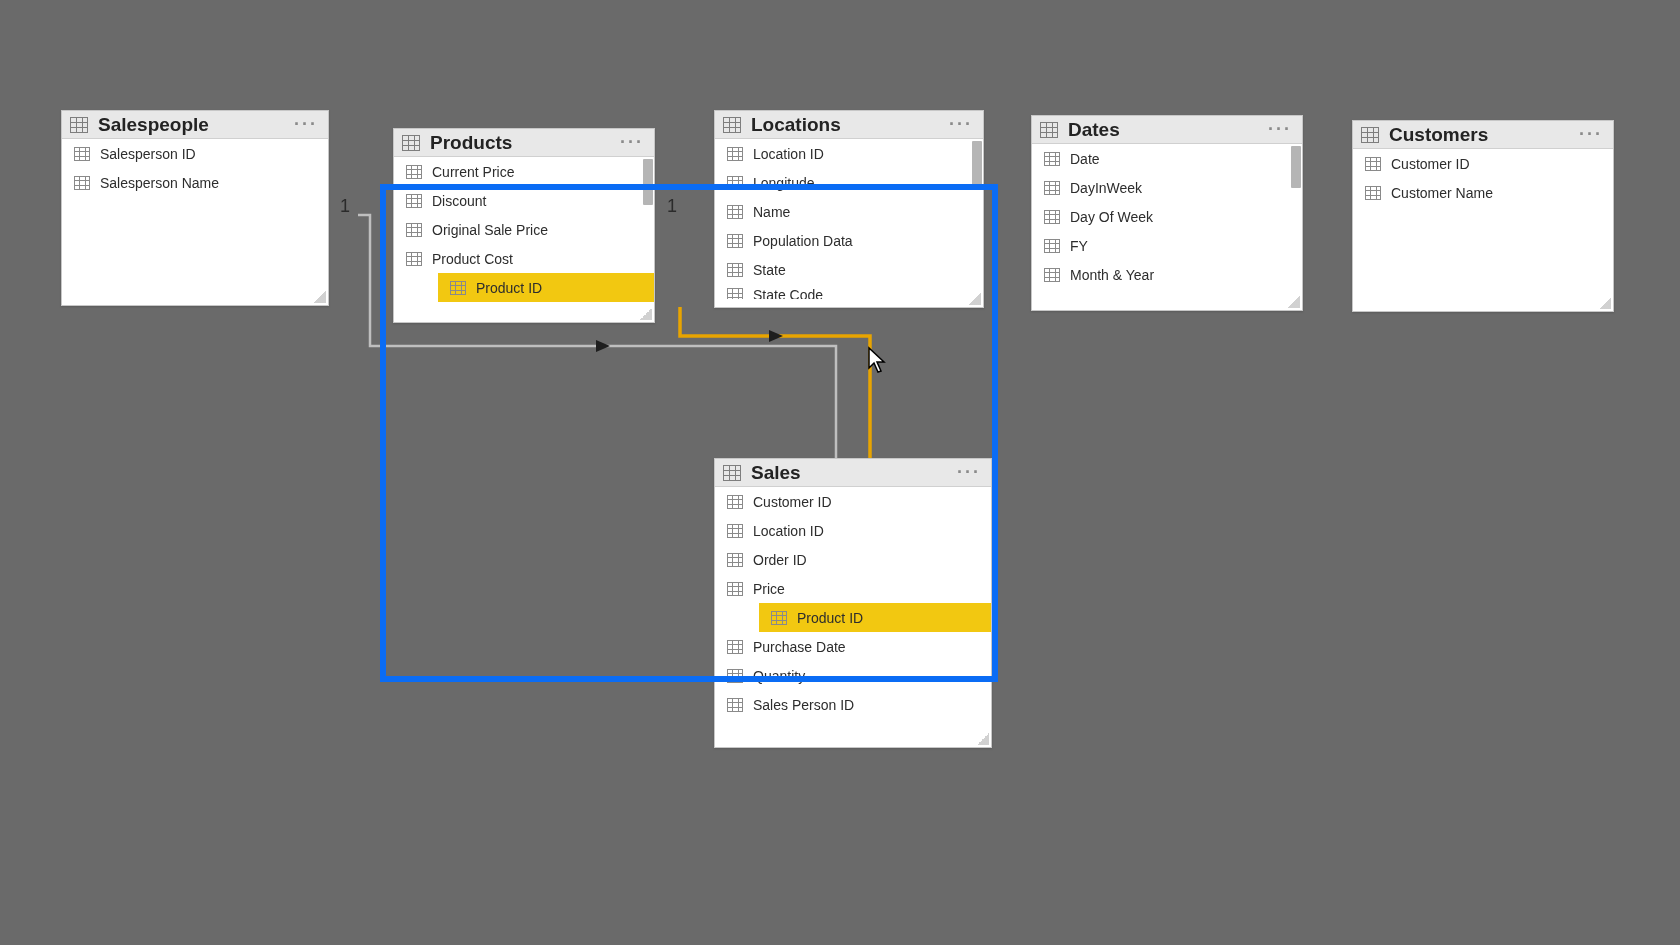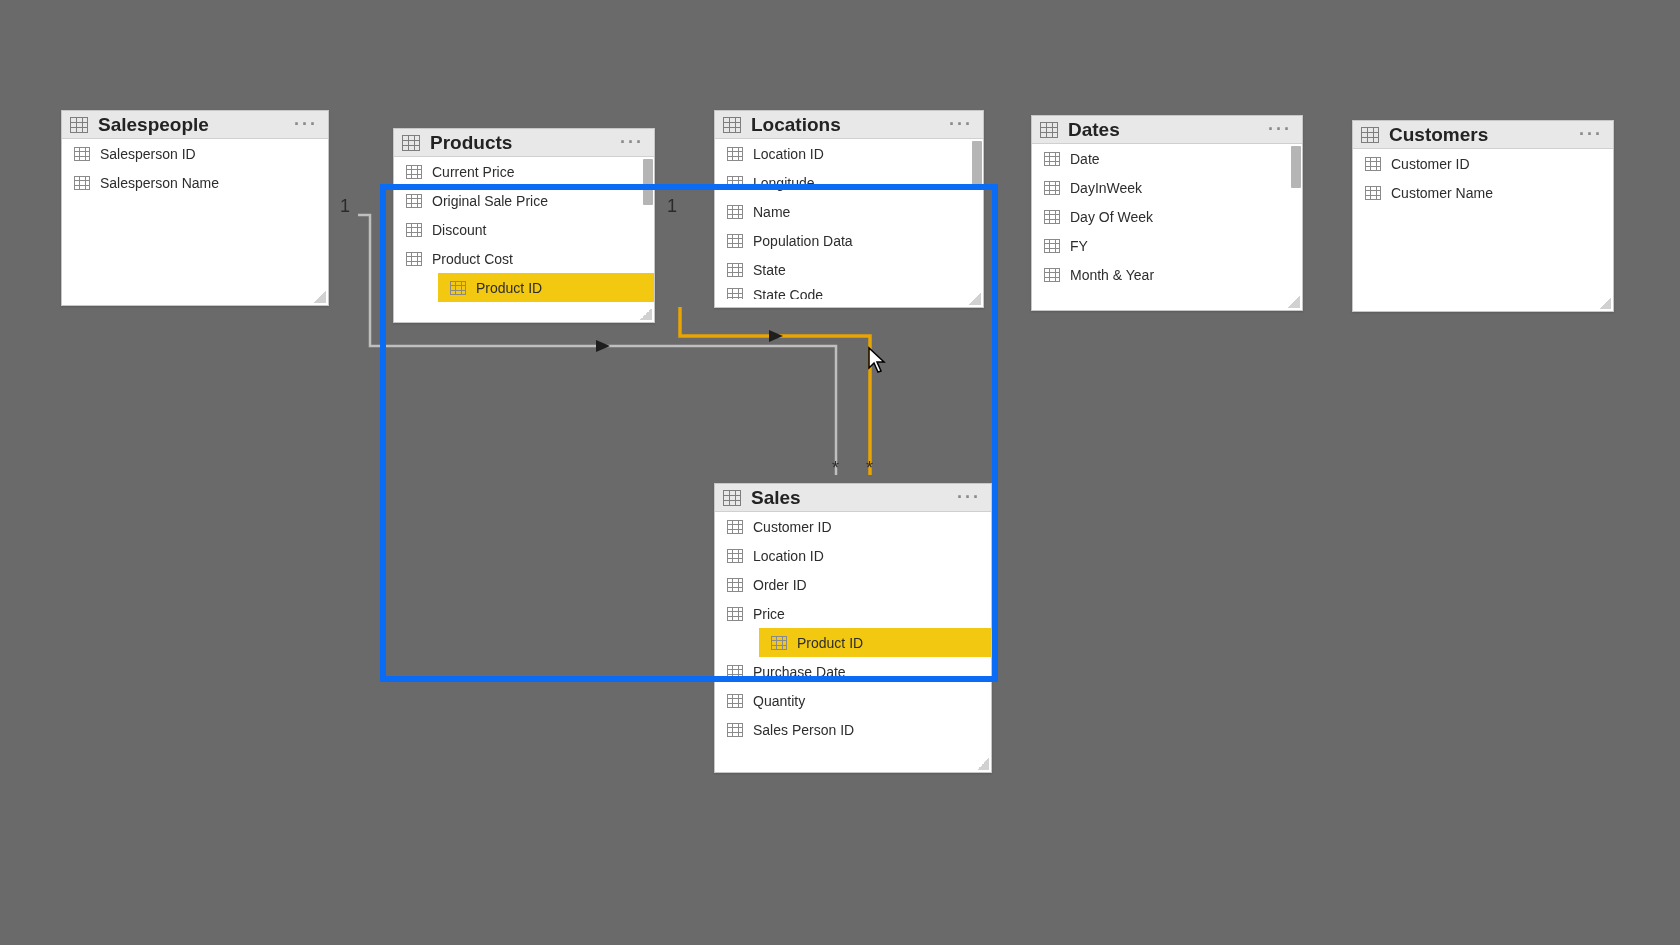--- a/index.html
+++ b/index.html
@@ -186,28 +186,28 @@
       <span class="title">Products</span>
       <span class="ellipsis">···</span>
     </div>
     <div class="field-list" style="height:157px;">
       <div class="field-row">
           <span class="ficon field-icon"></span>
           <span>Current Price</span>
         </div>
       <div class="field-row">
           <span class="ficon field-icon"></span>
+          <span>Discount</span>
+        </div>
+      <div class="field-row">
+          <span class="ficon field-icon"></span>
           <span>Original Sale Price</span>
         </div>
       <div class="field-row">
           <span class="ficon field-icon"></span>
-          <span>Discount</span>
-        </div>
-      <div class="field-row">
-          <span class="ficon field-icon"></span>
           <span>Product Cost</span>
         </div>
       <div class="field-row highlight">
           <span class="ficon field-icon"></span>
           <span>Product ID</span>
         </div>
       <div class="scroll-thumb" style="top:2px; height:46px;"></div>
     </div>
     <div class="resize-grip"></div>
   </div>
@@ -292,21 +292,21 @@
           <span>Customer ID</span>
         </div>
       <div class="field-row">
           <span class="ficon field-icon"></span>
           <span>Customer Name</span>
         </div>
     </div>
     <div class="resize-grip"></div>
   </div>
 
-  <div class="table-card" style="left:714px; top:483px; width:278px; height:290px;">
+  <div class="table-card" style="left:714px; top:458px; width:278px; height:290px;">
     <div class="table-header">
       <span class="ticon table-icon"></span>
       <span class="title">Sales</span>
       <span class="ellipsis">···</span>
     </div>
     <div class="field-list" style="height:252px;">
       <div class="field-row">
           <span class="ficon field-icon"></span>
           <span>Customer ID</span>
         </div>

